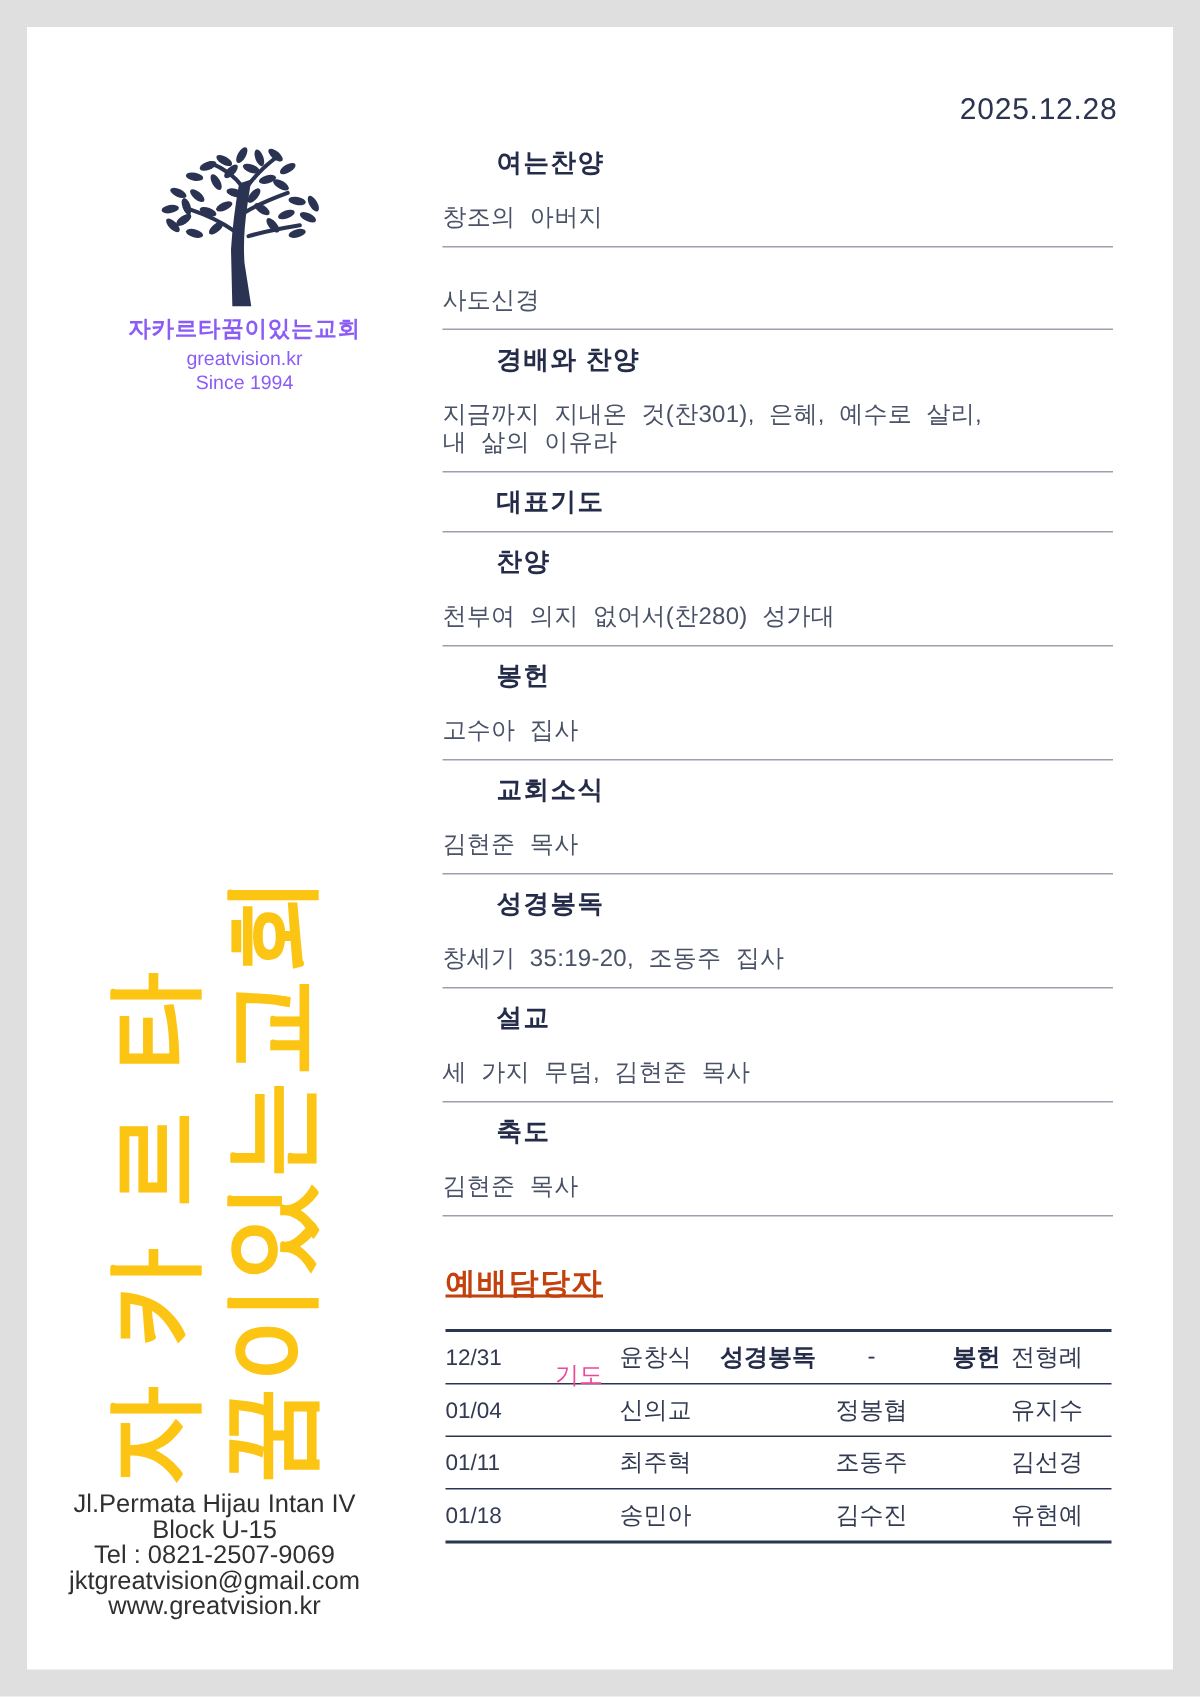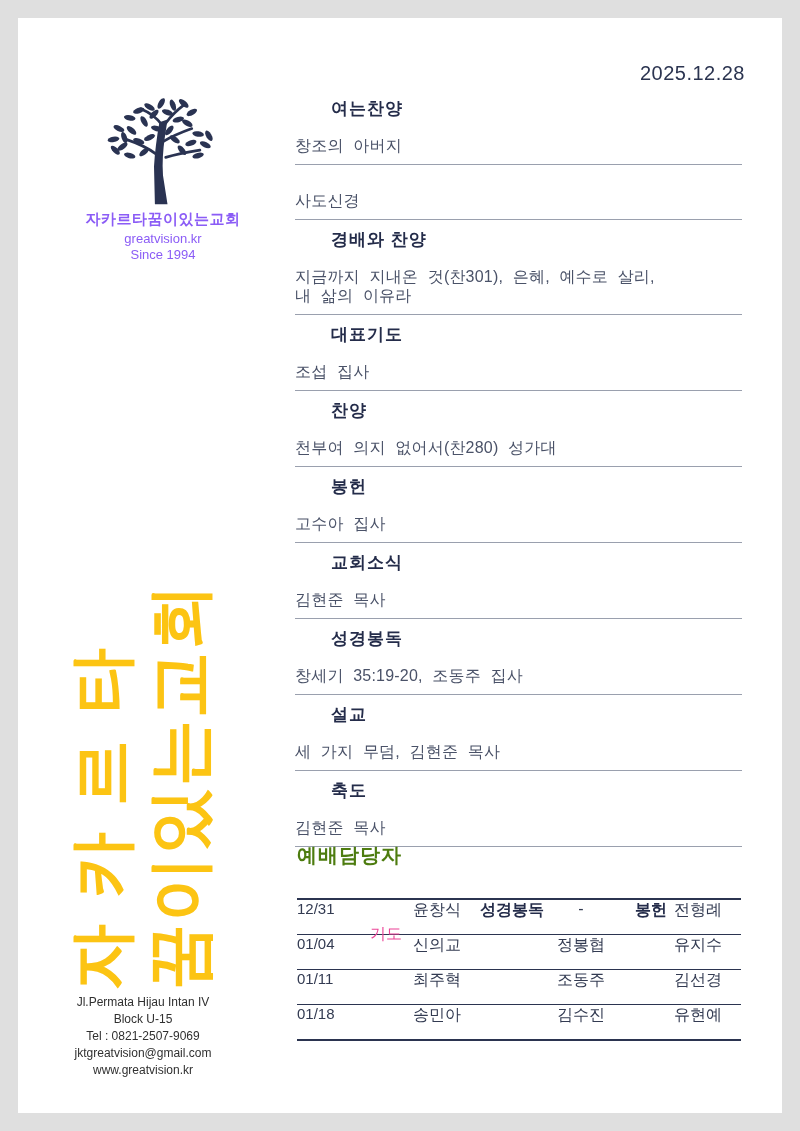--- a/index.html
+++ b/index.html
@@ -51,33 +51,34 @@
     transform-origin:top left;
     transform:rotate(-90deg) translate(-420px,0);
     color:#fcc413;font-weight:bold;font-size:66px;line-height:78px;
     white-space:nowrap;
   }
   .banner-line1{display:block;letter-spacing:26px;}
   .banner-line2{display:block;letter-spacing:2px;}
   
   .footer{
     position:absolute;left:10px;top:976px;width:230px;
-    text-align:center;font-size:12px;line-height:17px;color:#303030;
+    text-align:center;font-size:17px;line-height:17px;color:#303030;
   }
   
   .roster{
     position:absolute;left:279px;top:824px;width:444px;
   }
   .roster-title{
-    font-size:20px;font-weight:bold;color:#4d7c0f;letter-spacing:1px;
-    margin-bottom:29px;
+    font-size:20px;font-weight:bold;color:#c2410c;letter-spacing:1px;
+    margin-bottom:17px;
+    text-decoration:underline;
   }
   .roster-table{border-top:2px solid #2b3450;}
   .r-row{
-    display:flex;align-items:flex-start;height:34px;
+    display:flex;align-items:center;height:34px;
     border-bottom:1.5px solid #2b3450;
     font-size:16px;color:#333b52;
   }
   .r-row:last-child{border-bottom:2px solid #2b3450;}
   .c-date{width:60px;font-size:15px;}
   .c-l1{width:45px;text-align:right;padding-right:4px;font-weight:normal;color:#ec4899;margin-top:24px;}
   .c-n1{width:62px;text-align:center;}
   .c-l2{width:76px;text-align:right;padding-right:4px;font-weight:bold;color:#242c4a;}
   .c-n2{width:66px;text-align:center;}
   .c-l3{width:53px;text-align:right;padding-right:4px;font-weight:bold;color:#242c4a;}
@@ -147,21 +148,20 @@
       <div class="w-item">
         <div class="w-detail">사도신경</div>
       </div>
       <div class="w-item">
         <div class="w-title">경배와 찬양</div>
         <div class="w-detail">지금까지 지내온 것(찬301), 은혜, 예수로 살리,
 내 삶의 이유라</div>
       </div>
       <div class="w-item">
         <div class="w-title">대표기도</div>
-        <div class="w-detail">조섭 집사</div>
       </div>
       <div class="w-item">
         <div class="w-title">찬양</div>
         <div class="w-detail">천부여 의지 없어서(찬280) 성가대</div>
       </div>
       <div class="w-item">
         <div class="w-title">봉헌</div>
         <div class="w-detail">고수아 집사</div>
       </div>
       <div class="w-item">

